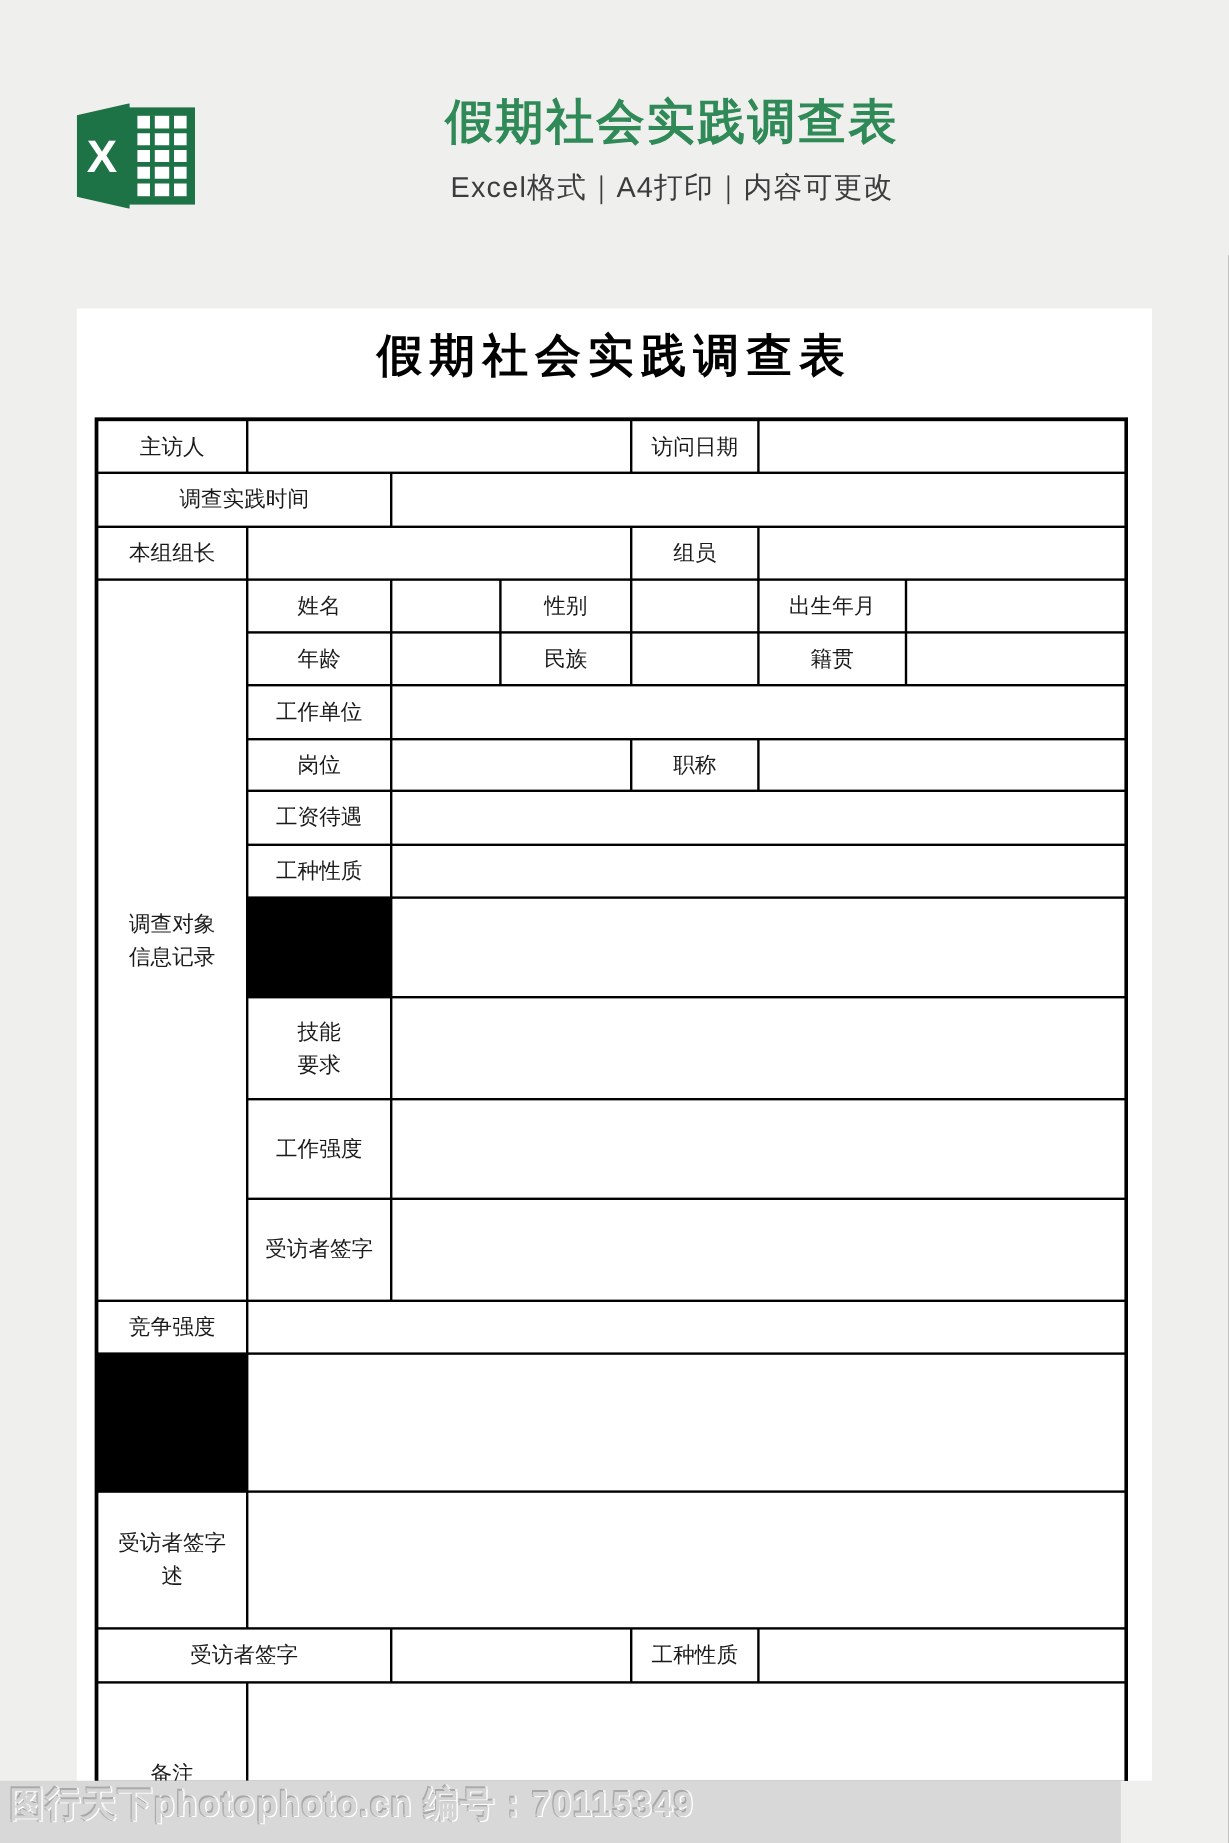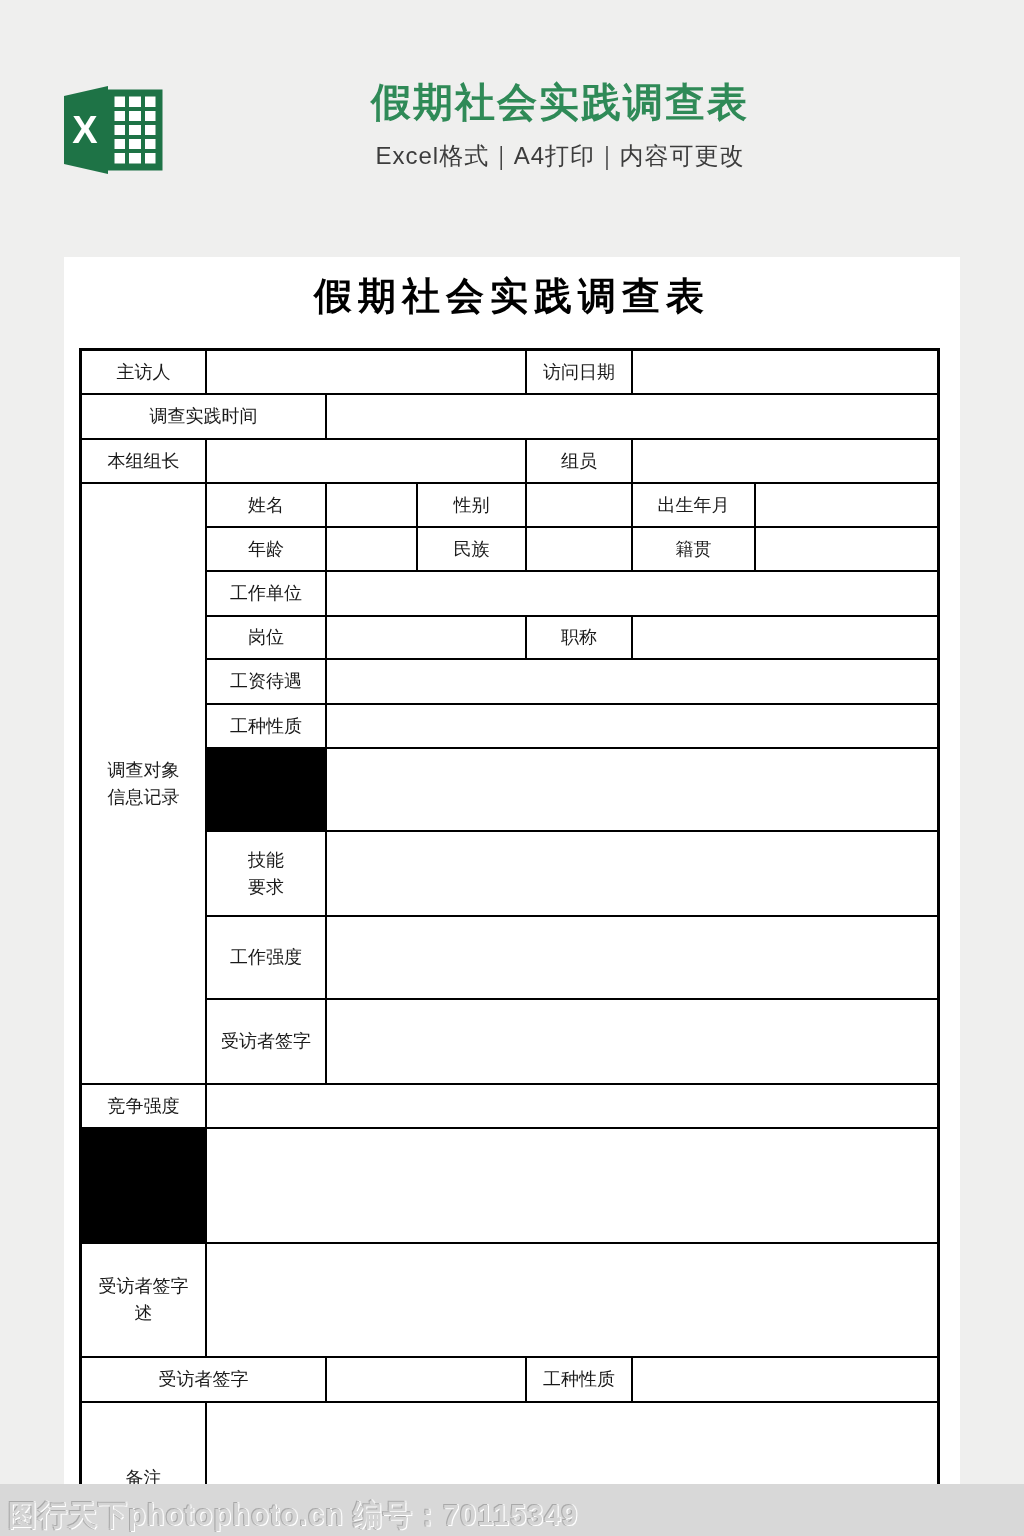--- a/index.html
+++ b/index.html
@@ -44,22 +44,22 @@
   }
   .cell{
     background:#fff;display:flex;align-items:center;justify-content:center;
     font-size:18px;color:#1a1a1a;text-align:center;
     white-space:pre-line;line-height:1.5;
   }
   .cell.input{justify-content:flex-start;}
 
   
   .watermark-bar{
-    position:absolute;left:0;top:1484px;width:1024px;height:52px;
-    background:#d8d8d8;display:flex;align-items:flex-end;
+    position:absolute;left:0;top:1484px;width:934px;height:52px;
+    background:#d8d8d8;display:flex;align-items:flex-start;
   }
   .watermark-text{
     padding-left:8px;font-size:29px;font-weight:700;letter-spacing:1px;
     color:#d4d4d4;
     text-shadow:1px 1px 0 #ffffff,-1px -1px 0 #a9a9a9,1px -1px 0 #f2f2f2,-1px 1px 0 #b5b5b5;
   }
 </style>
 </head>
 <body>
 

